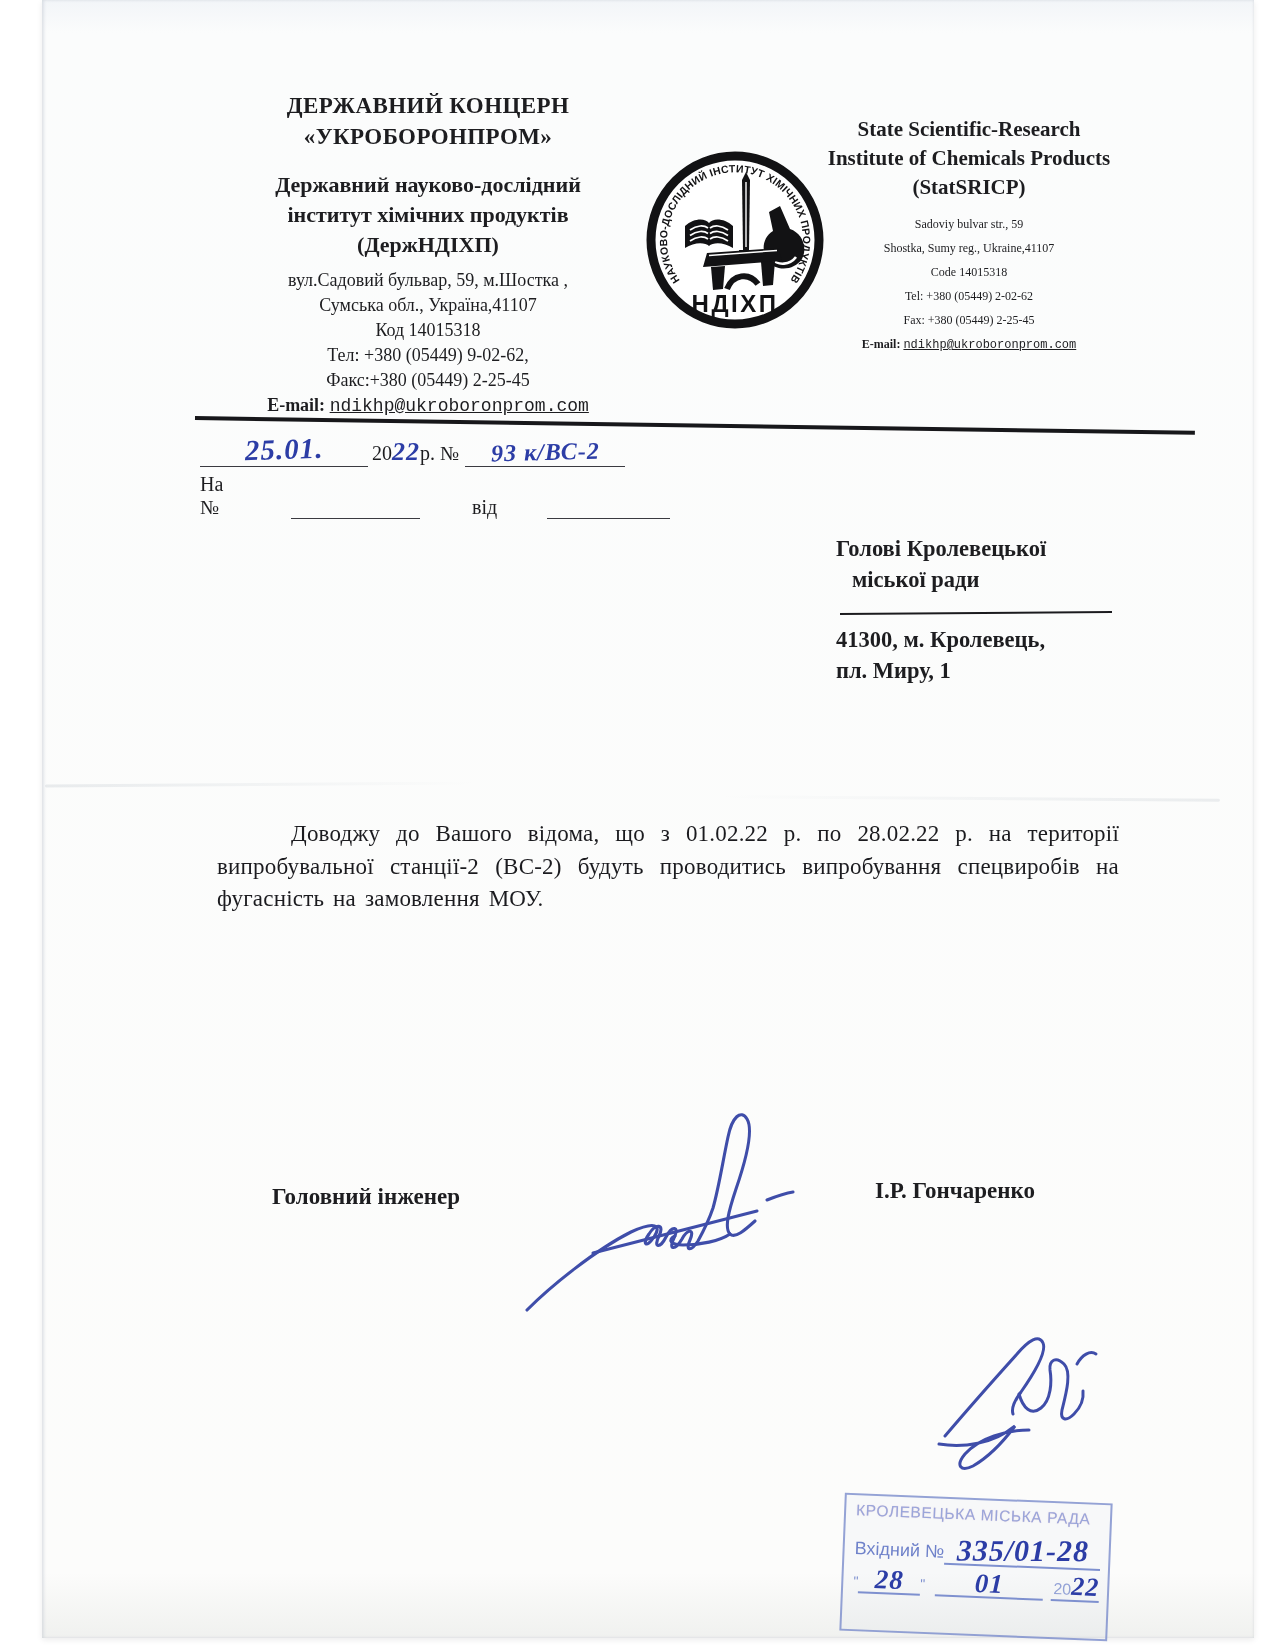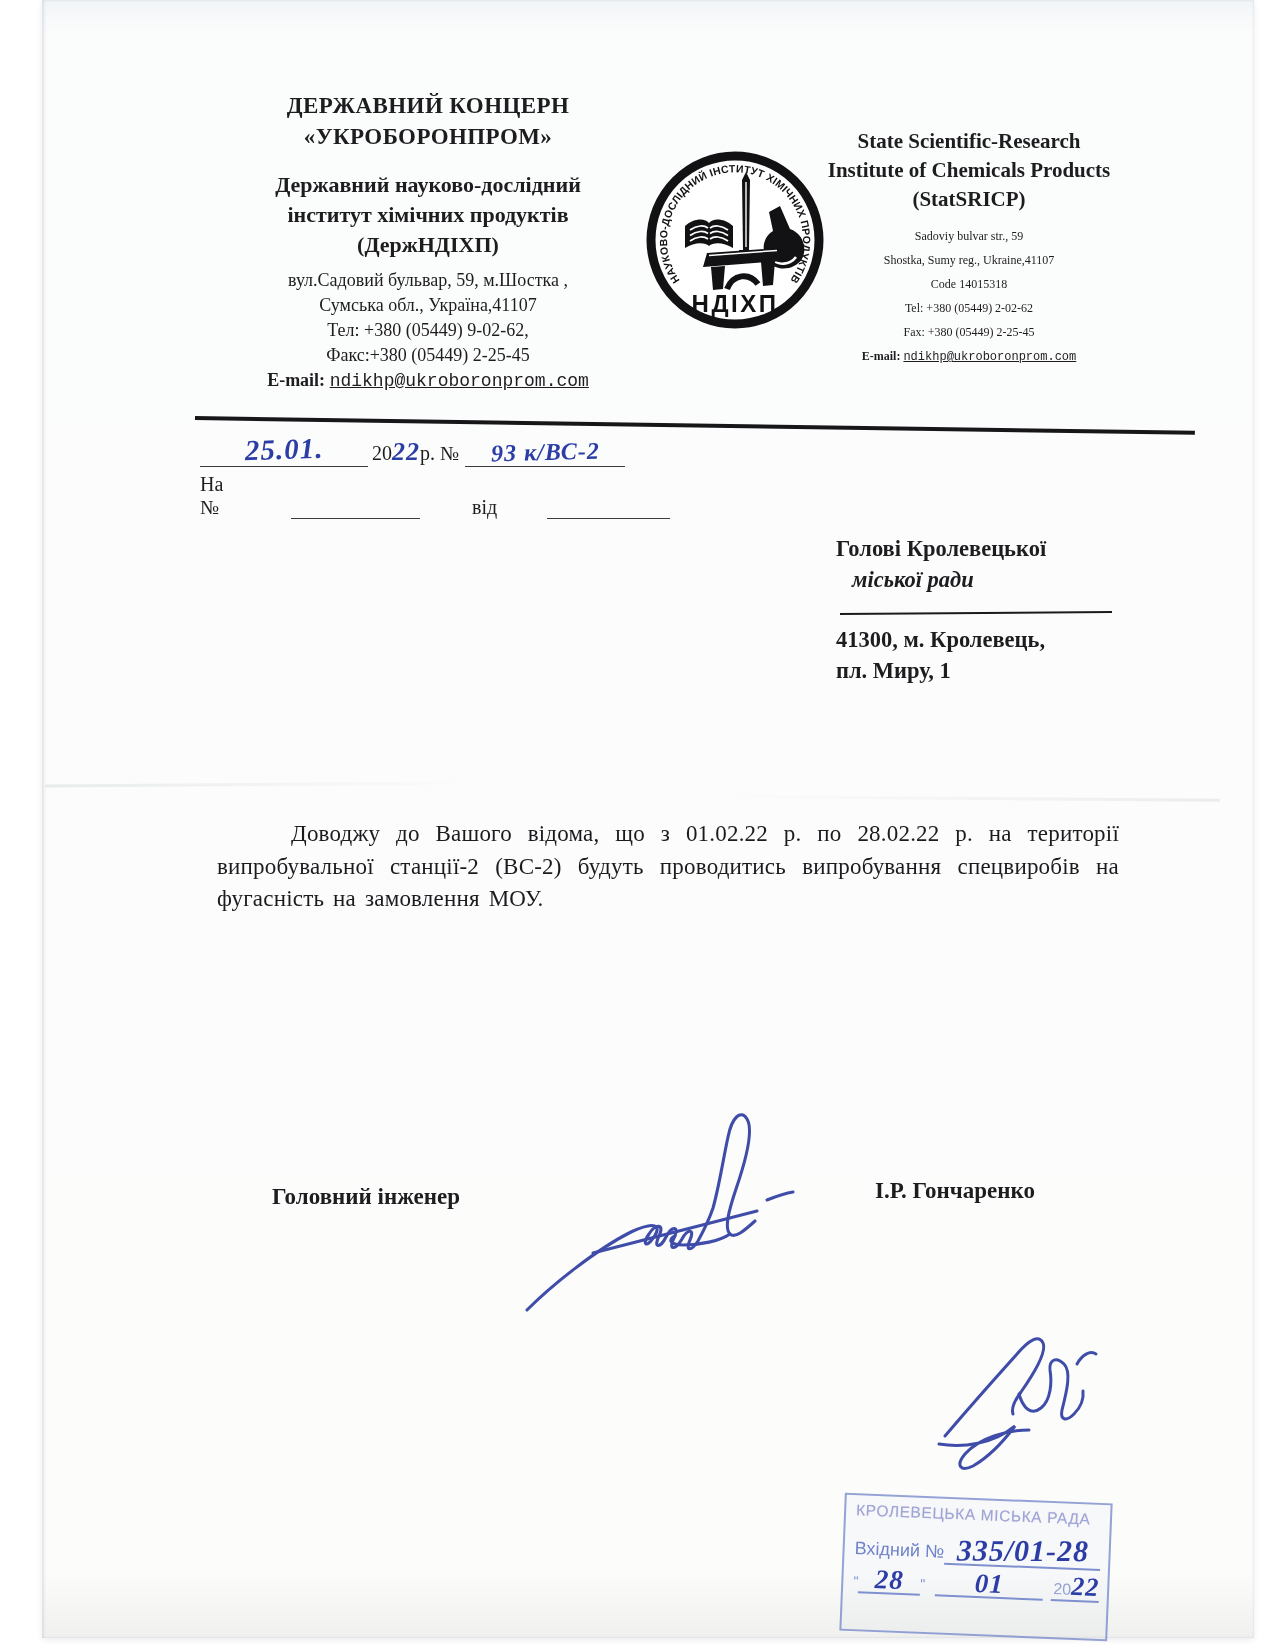--- a/index.html
+++ b/index.html
@@ -12,21 +12,21 @@
   .crease.c1{left:45px;top:783px;width:430px;background:linear-gradient(90deg,rgba(165,175,185,.45),rgba(165,175,185,0));transform:rotate(-.4deg);}
   .crease.c2{left:720px;top:797px;width:500px;background:linear-gradient(90deg,rgba(165,175,185,0),rgba(165,175,185,.4));transform:rotate(.4deg);}
 
   
   .lh-col{position:absolute;text-align:center;}
   .lh-ua{left:222px;top:90px;width:412px;}
   .lh-en{left:795px;top:95px;width:348px;}
   .lh-title{font-weight:bold;font-size:23px;line-height:31px;letter-spacing:.4px;}
   .lh-en .lh-title{font-size:22px;line-height:29px;}
   .lh-sub{font-weight:bold;font-size:22px;line-height:30px;margin-top:18px;}
-  .lh-en .lh-sub{font-size:21px;line-height:29px;margin-top:32px;}
+  .lh-en .lh-sub{font-size:21px;line-height:29px;margin-top:20px;}
   .lh-addr{font-size:18px;line-height:25px;margin-top:8px;}
   .lh-en .lh-addr{font-size:12px;line-height:24px;margin-top:10px;}
   .email b{font-weight:bold;}
   .email u{text-decoration:underline;font-family:Liberation Mono, monospace;}
 
   .logo{position:absolute;left:645px;top:150px;width:180px;height:180px;}
 
   .divider{position:absolute;left:195px;top:416px;width:1000px;height:4px;background:#17171a;
            transform:rotate(.85deg);transform-origin:left center;}
 
@@ -41,21 +41,21 @@
   .num-line .hand{font-size:24px;transform:rotate(-1.5deg);}
   .yr{margin-left:4px;}
   .yr .hand{font-size:26px;}
   .ref-row2{margin-top:6px;display:flex;align-items:flex-end;font-size:20px;gap:40px;}
   .blank1{width:158px;height:26px;margin-left:12px;}
   .blank2{width:150px;height:26px;margin-left:10px;}
   .vid{margin-left:12px;}
 
   
   .recipient{position:absolute;left:836px;top:533px;width:280px;font-weight:bold;font-size:22.5px;line-height:31px;}
-  .recipient .indent{padding-left:16px;font-style:italic;}
+  .recipient .indent{padding-left:16px;}
   .rec-sep{border:none;border-top:2.5px solid #1b1b1e;width:272px;margin:17px 0 10px 4px;transform:rotate(-.4deg);}
 
   
   .bodytext{position:absolute;left:205px;top:806px;width:926px;font-size:23px;line-height:32.5px;
             text-align:justify;word-spacing:3px;letter-spacing:.2px;color:#1b1b1f;}
   .bodytext p{margin:12px;text-indent:74px;}
 
   
   .sig-title{position:absolute;left:272px;top:1184px;font-weight:bold;font-size:23px;}
   .sig-name{position:absolute;left:875px;top:1178px;font-weight:bold;font-size:23px;}
@@ -97,20 +97,21 @@
       <div>«УКРОБОРОНПРОМ»</div>
     </div>
     <div class="lh-sub">
       <div>Державний науково-дослідний</div>
       <div>інститут хімічних продуктів</div>
       <div>(ДержНДІХП)</div>
     </div>
     <div class="lh-addr">
       <div>вул.Садовий бульвар, 59, м.Шостка ,</div>
       <div>Сумська обл., Україна,41107</div>
+      <div>Код 14015318</div>
       <div>Тел: +380 (05449) 9-02-62,</div>
       <div>Факс:+380 (05449) 2-25-45</div>
       <div class="email"><b>E-mail:</b>
         <u>ndikhp@ukroboronprom.com</u></div>
     </div>
   </div>
 
   <div class="logo">
     <svg width="180" height="180" viewBox="0 0 180 180">
       <circle cx="90" cy="90" r="84" fill="#ffffff" stroke="#121214" stroke-width="9"></circle>

